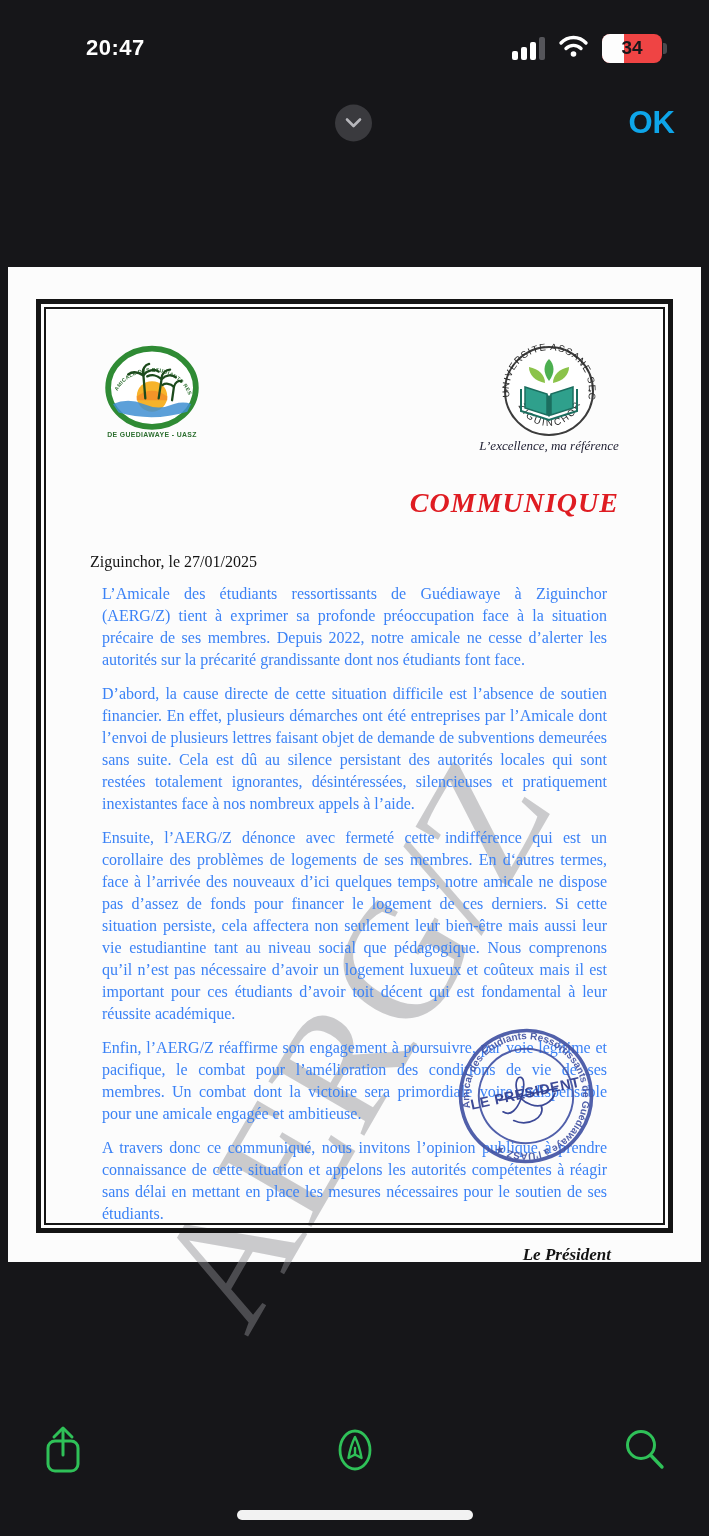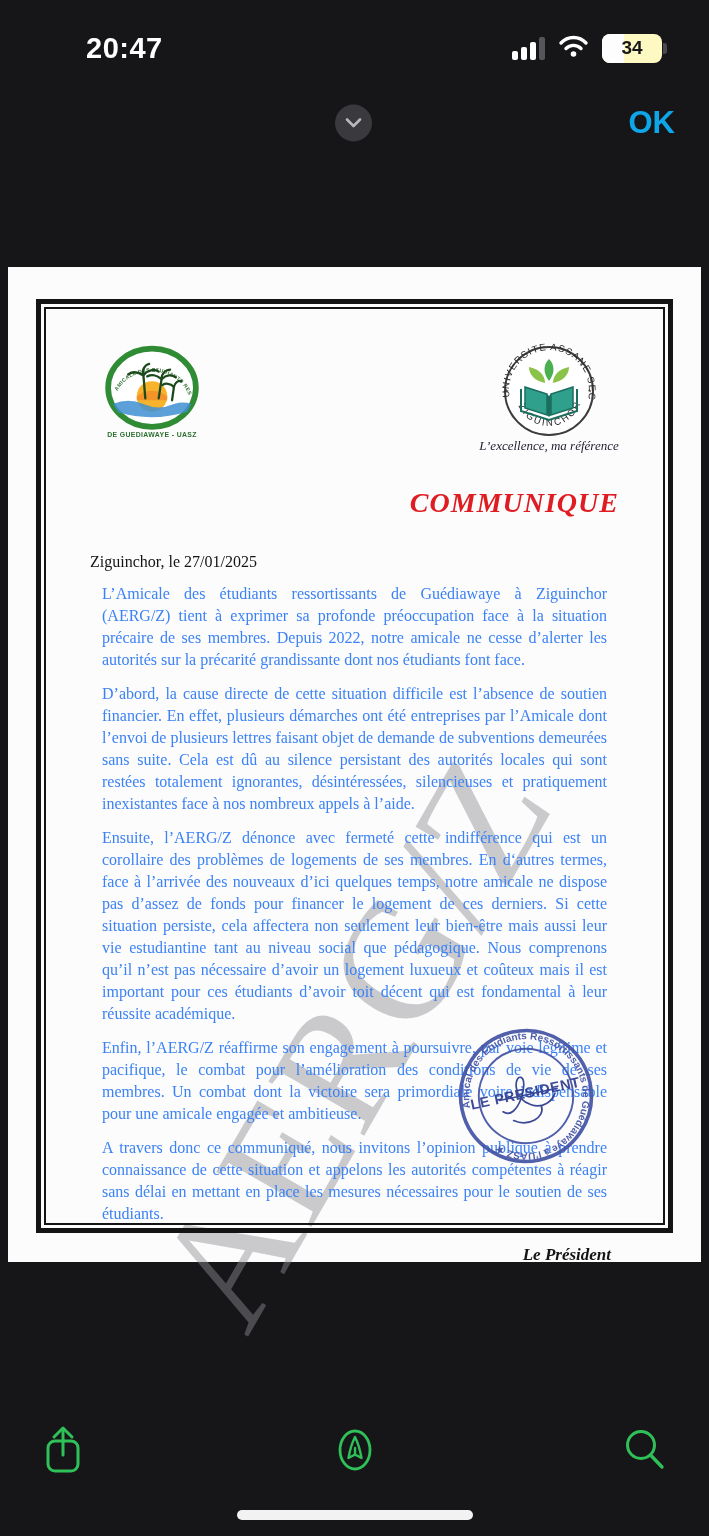--- a/index.html
+++ b/index.html
@@ -11,27 +11,27 @@
     overflow:hidden;
   }
   .screen { position:relative; width:709px; height:1536px; background:#161619; overflow:hidden; }
 
   
   .status-bar {
     position:absolute; top:24px; left:0; right:0; height:48px;
     display:flex; align-items:center; justify-content:space-between;
     padding:0 42px 0 86px; color:#fff;
   }
-  .time { font-size:29px; font-weight:700; letter-spacing:.5px; }
+  .time { font-size:22px; font-weight:700; letter-spacing:.5px; }
   .status-icons { display:flex; align-items:center; gap:13px; }
   .signal { display:flex; align-items:flex-end; gap:3px; height:24px; }
   .signal .b { width:6px; border-radius:2px; background:#fff; }
   .signal .b1{height:9px;} .signal .b2{height:13px;} .signal .b3{height:18px;}
   .signal .b4{height:23px; background:#55555a;}
-  .battery { position:relative; width:60px; height:29px; border-radius:8px; background:#fef9c3; overflow:hidden;padding-left:19px; }
+  .battery { position:relative; width:60px; height:29px; border-radius:8px; background:#ef4444; overflow:hidden;padding-left:19px; }
   .battery .fill { position:absolute; left:0; top:0; bottom:0; width:36%; background:#fdfdfd; }
   .battery .pct {
     position:absolute; inset:0; display:flex; align-items:center; justify-content:center;
     font-size:19px; font-weight:700; color:#17171a;
   }
   .battery-nub { width:4px; height:11px; background:#4a4a4e; border-radius:0 3px 3px 0; margin-left:1px; }
   .battery-wrap { display:flex; align-items:center; }
 
   
   .title-bar { position:absolute; top:92px; left:0; right:0; height:62px; }

